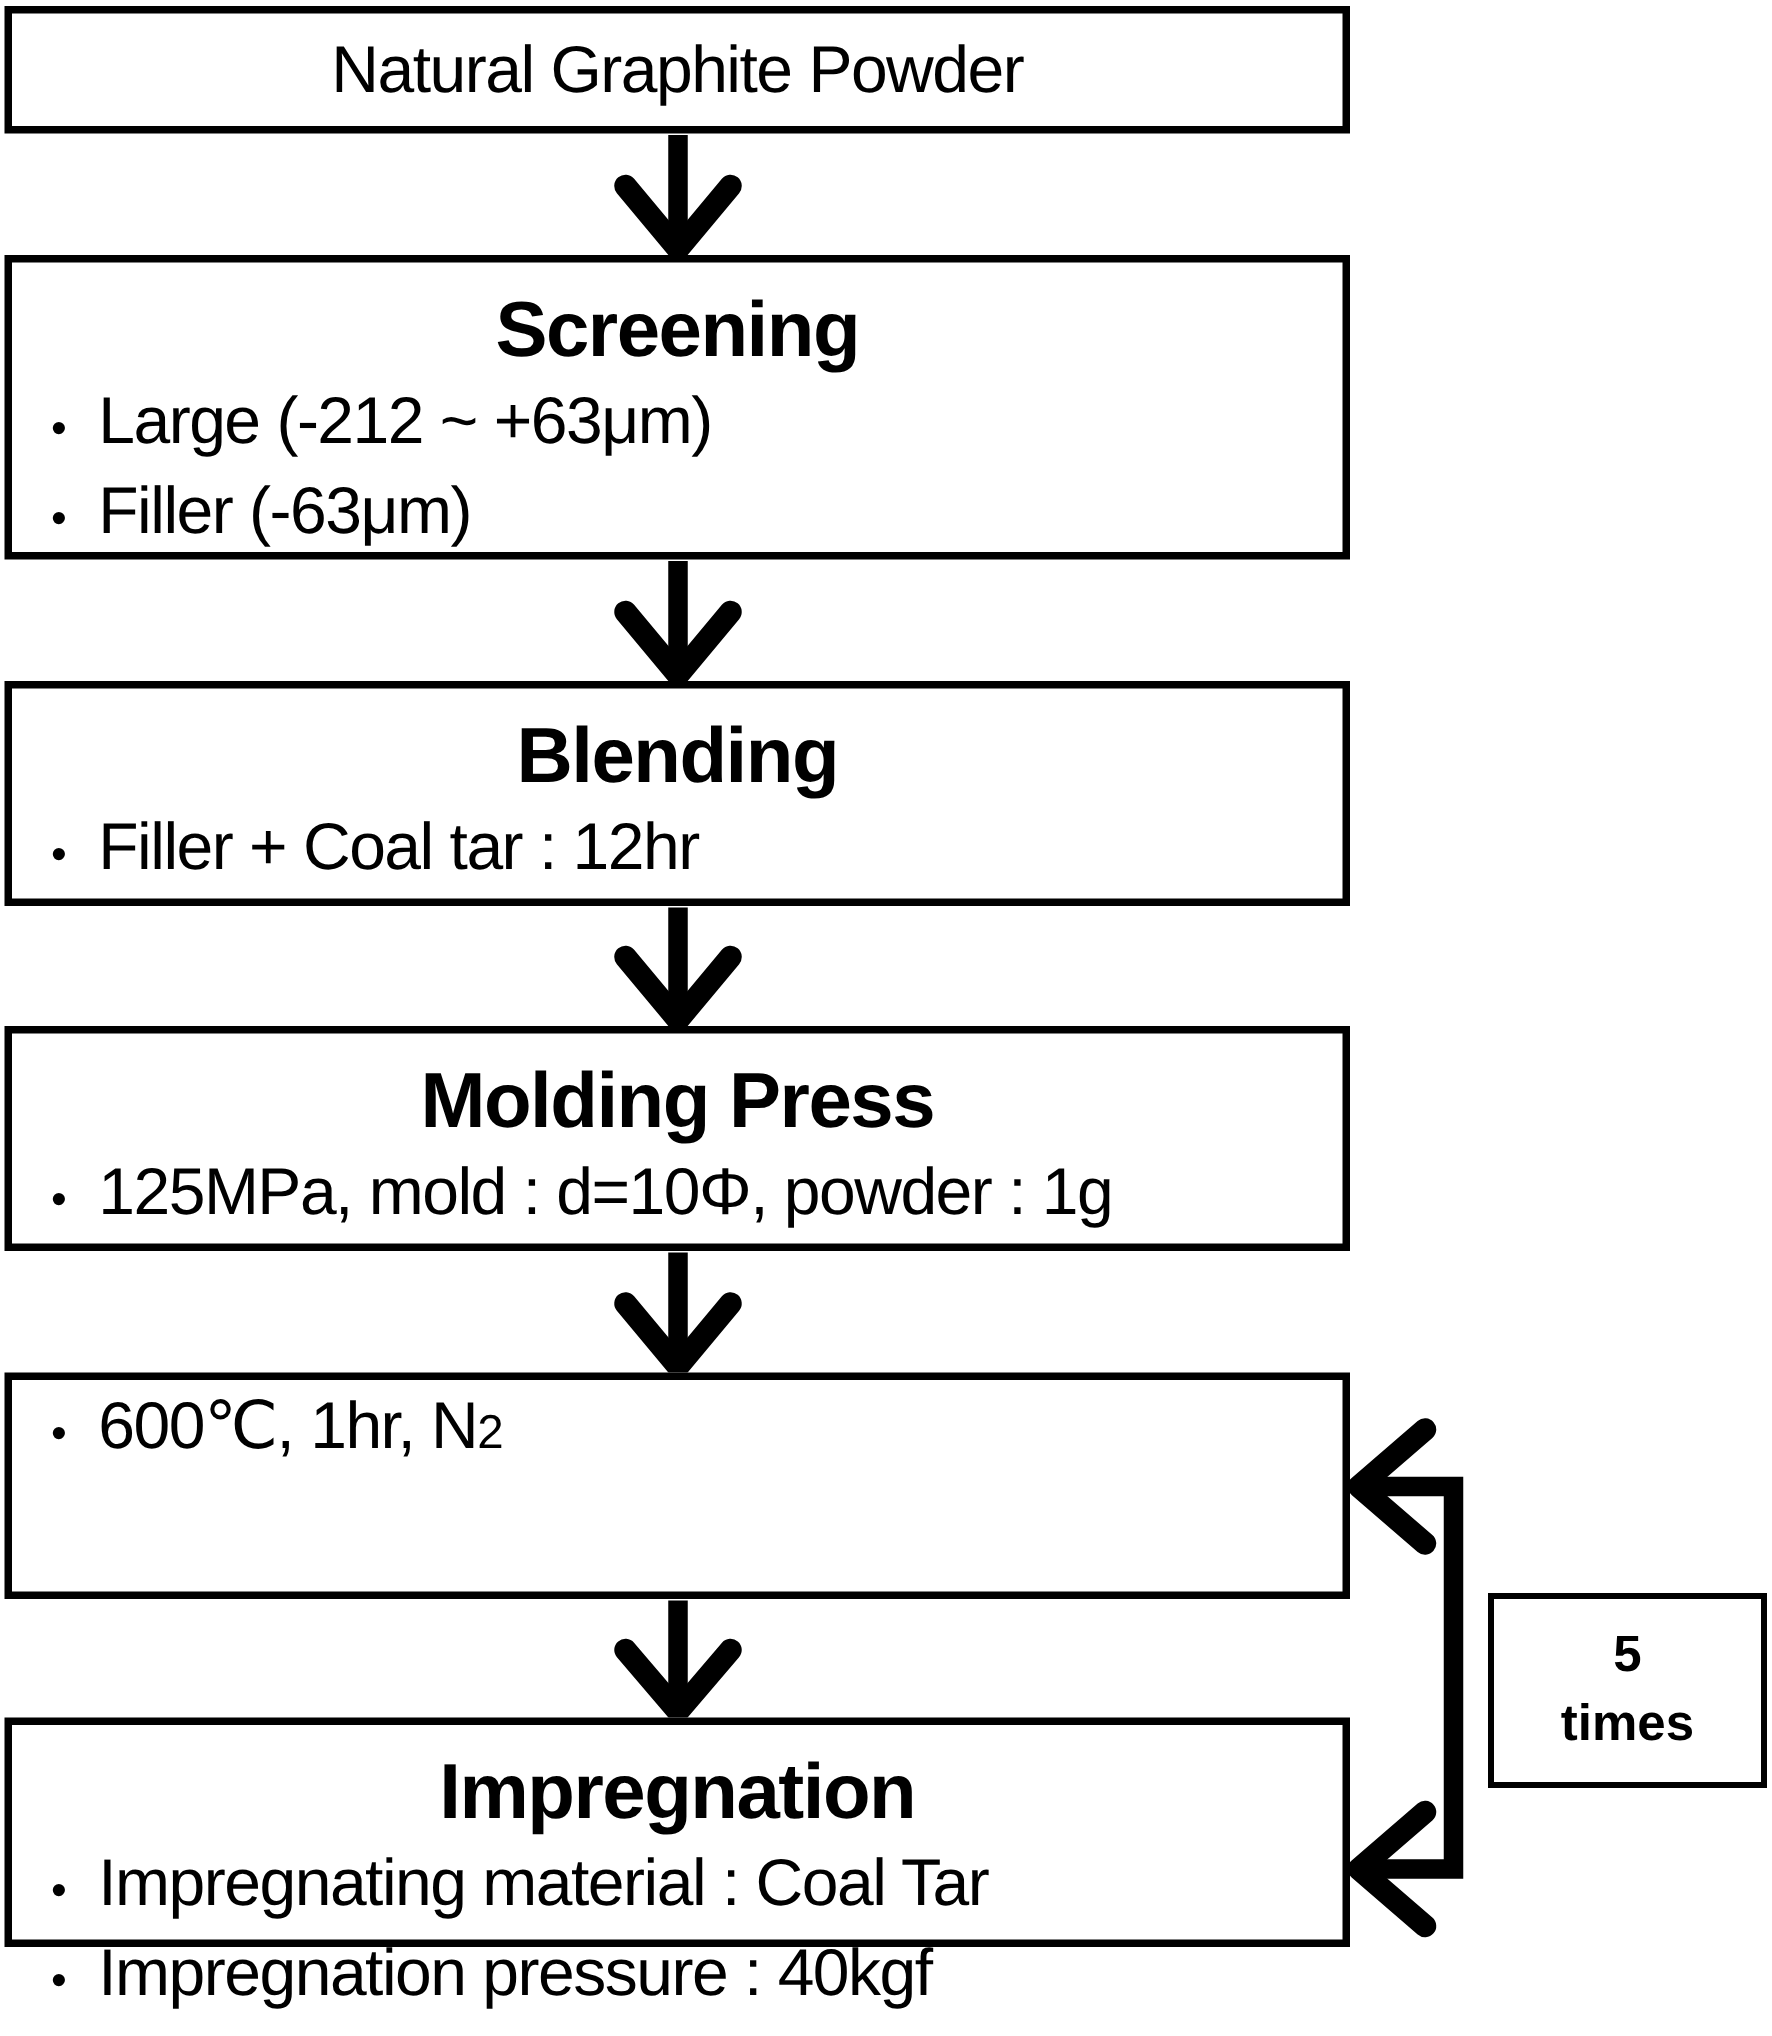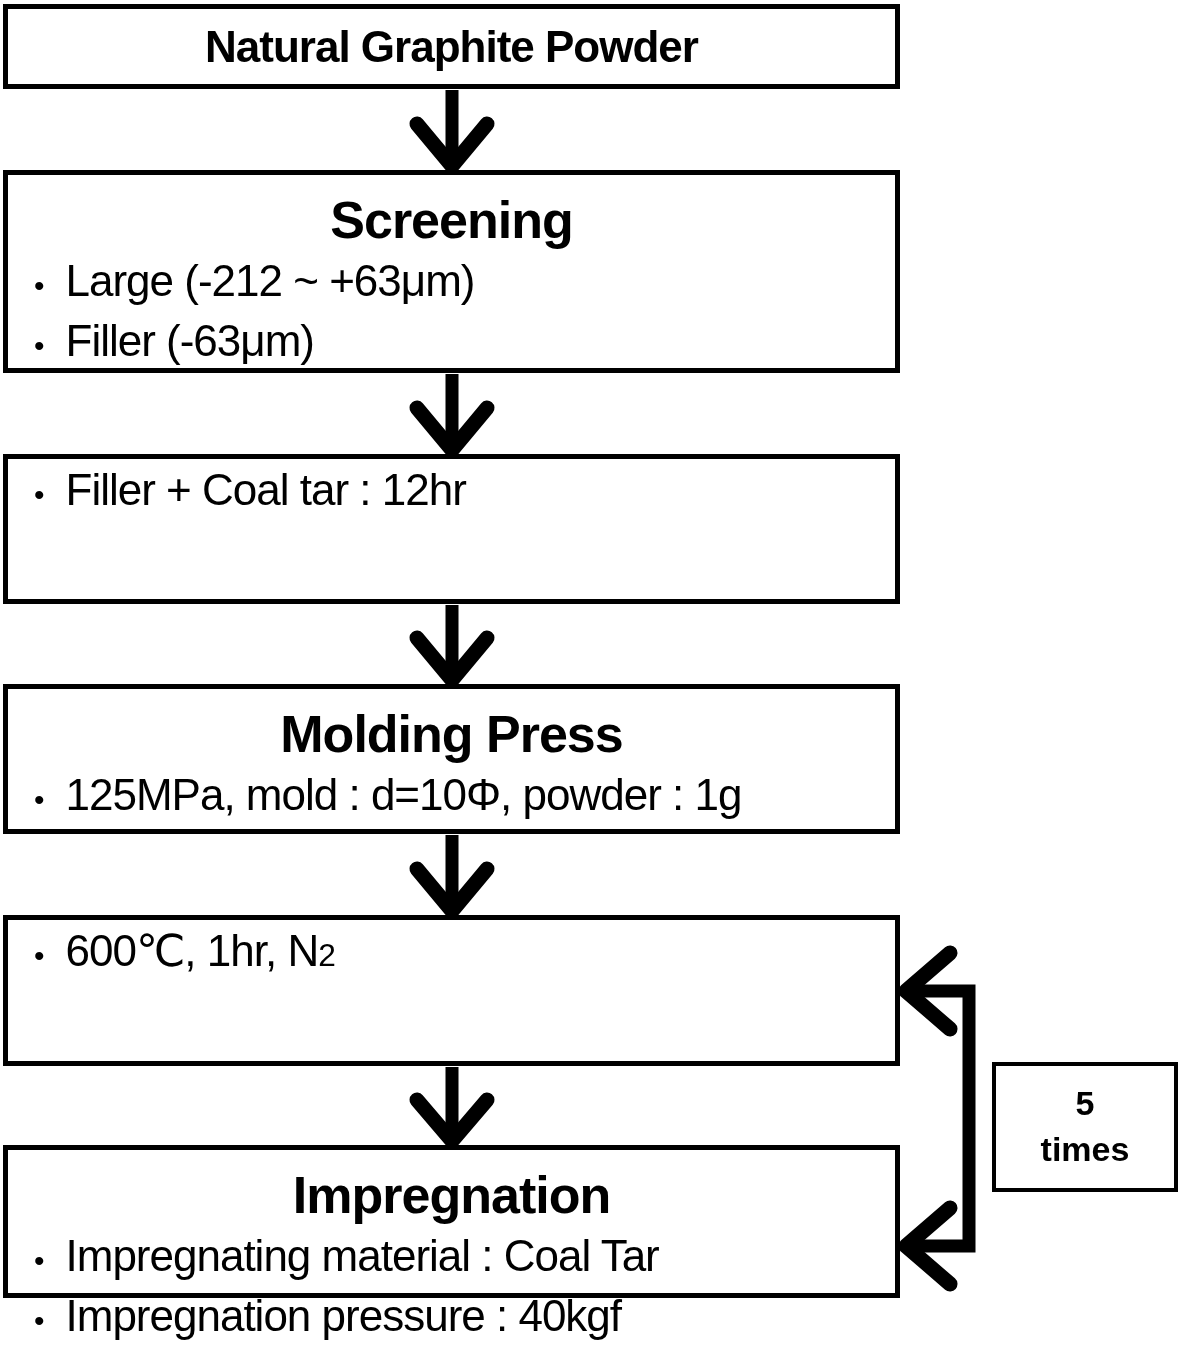--- a/index.html
+++ b/index.html
@@ -27,21 +27,21 @@
   }
   .source-box {
     top: 4px;
     height: 85px;
     display: flex;
     align-items: center;
     justify-content: center;
   }
   .source-title {
     font-size: 44px;
-    font-weight: bold;
+    font-weight: normal;
     letter-spacing: -1px;
     white-space: nowrap;
   }
   .step-title {
     text-align: center;
     font-weight: bold;
     font-size: 52px;
     line-height: 1.16;
     padding-top: 15px;
     letter-spacing: -1px;
@@ -133,20 +133,21 @@
         <span>Large (-212 ~ +63μm)</span>
       </div>
       <div class="bullet">
         <span class="marker">•</span>
         <span>Filler (-63μm)</span>
       </div>
     </div>
   </div>
 
   <div class="box" style="top:454px;height:150px;">
+    <div class="step-title">Blending</div>
     <div class="bullets">
       <div class="bullet">
         <span class="marker">•</span>
         <span>Filler + Coal tar : 12hr</span>
       </div>
     </div>
   </div>
 
   <div class="box" style="top:684px;height:150px;">
     <div class="step-title">Molding Press</div>

